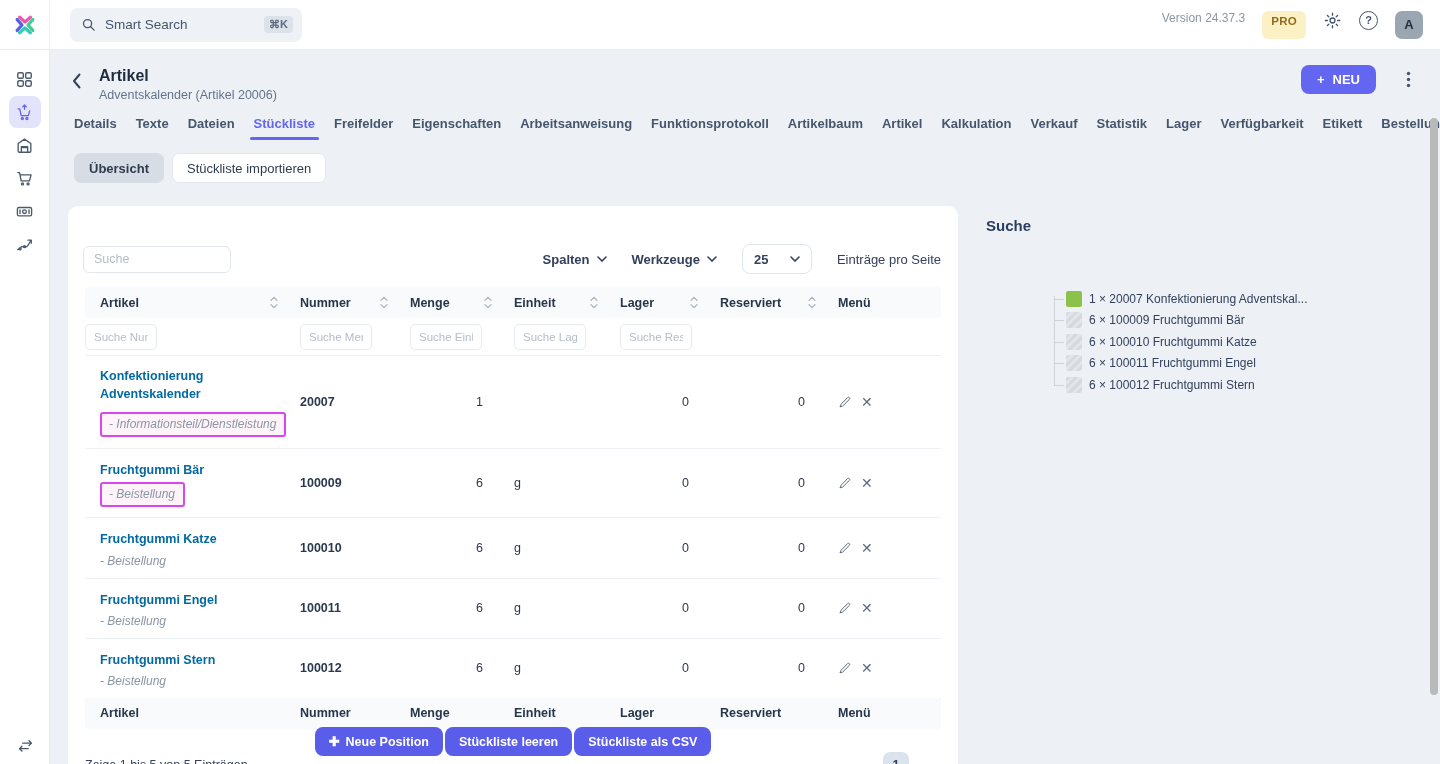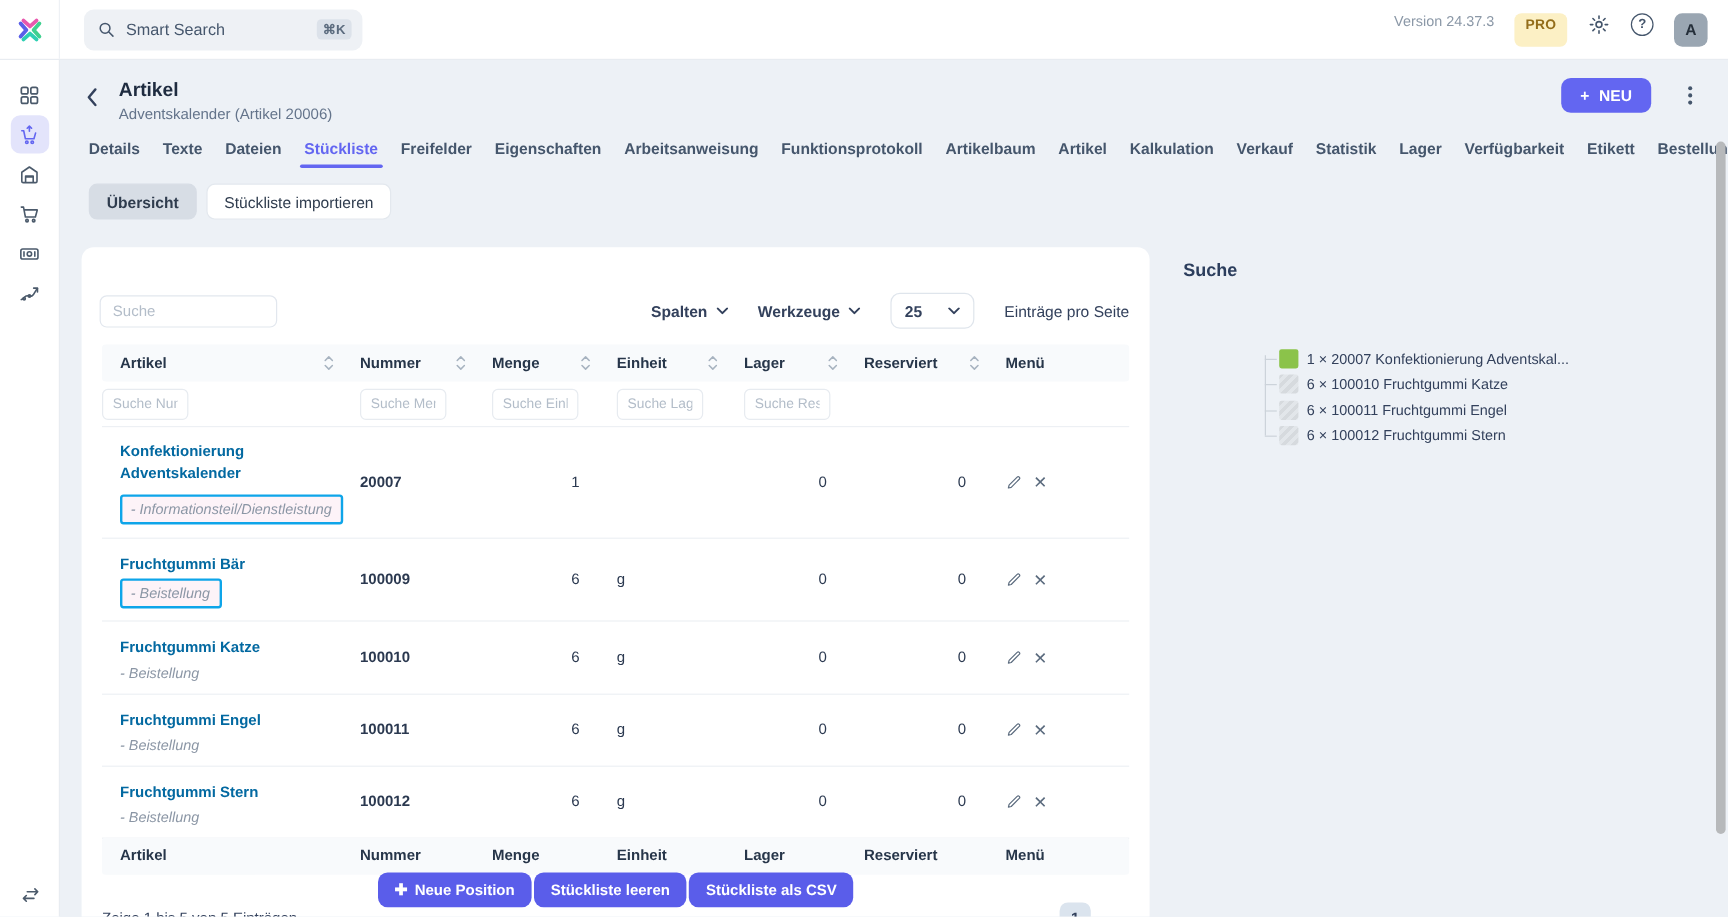--- a/index.html
+++ b/index.html
@@ -72,21 +72,21 @@
   .filter-cell{display:flex;align-items:center}
   .filter-cell.first{padding-left:15px}
   .filter-input{height:26px;border:1px solid #e7ebf0;border-radius:5px;padding:0 8px;font-size:11.5px;color:#33415c;font-family:inherit;outline:none;width:72px;background:#fff}
   .filter-input.wide{width:168px}
 
   .drow{border-bottom:1px solid #edf0f4}
   .drow .cell{font-size:12.5px;color:#2b3950}
   .name-cell{padding:11px 10px 11px 15px}
   .art-name{font-weight:bold;font-size:12.5px;color:#0369a1;line-height:1.45}
   .art-badge{display:inline-block;margin-top:9px;font-size:12px;font-style:italic;color:#8b96a5}
-  .art-badge.hl{border:2px solid #0ea5e9;background:#fdf3f8;border-radius:3px;padding:3px 8px 4px 7px}
+  .art-badge.hl{border:2px solid #d946ef;background:#fdf3f8;border-radius:3px;padding:3px 8px 4px 7px}
   .art-badge.plain{margin-top:5px}
   .num-cell{font-weight:bold}
   .r-align{text-align:right;padding-right:31px}
   .r-align2{text-align:right;padding-right:33px}
   .menu-cell{display:flex;align-items:center;gap:9px;color:#5b6b7e}
   .icon-btn{cursor:pointer;color:#5b6b7e;display:flex;align-items:center}
   .x-glyph{font-size:14px;color:#5b6b7e;line-height:1}
 
   .tfoot{background:#f8fafc;height:31px;border-radius:3px;margin-top:-1px}
   .tf{font-size:12.5px;font-weight:bold;color:#27364a}
@@ -478,20 +478,24 @@
 
       <div class="side-panel">
         <div class="sp-title">Suche</div>
         <ul class="tree">
           <li>
               <span class="sq green"></span>
               <span class="tree-label">1 × 20007 Konfektionierung Adventskal...</span>
             </li>
           <li>
               <span class="sq hatched"></span>
+              <span class="tree-label">6 × 100009 Fruchtgummi Bär</span>
+            </li>
+          <li>
+              <span class="sq hatched"></span>
               <span class="tree-label">6 × 100010 Fruchtgummi Katze</span>
             </li>
           <li>
               <span class="sq hatched"></span>
               <span class="tree-label">6 × 100011 Fruchtgummi Engel</span>
             </li>
           <li>
               <span class="sq hatched"></span>
               <span class="tree-label">6 × 100012 Fruchtgummi Stern</span>
             </li>

